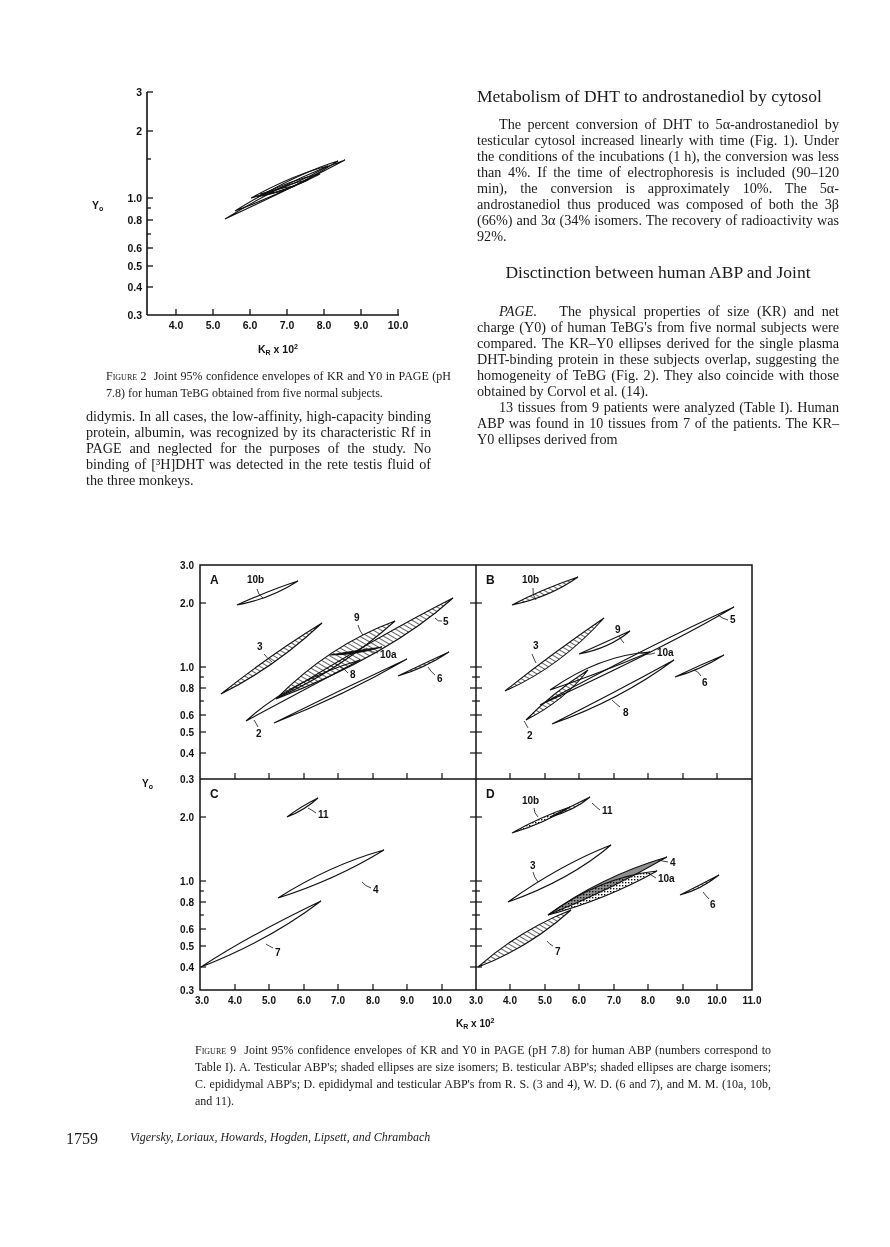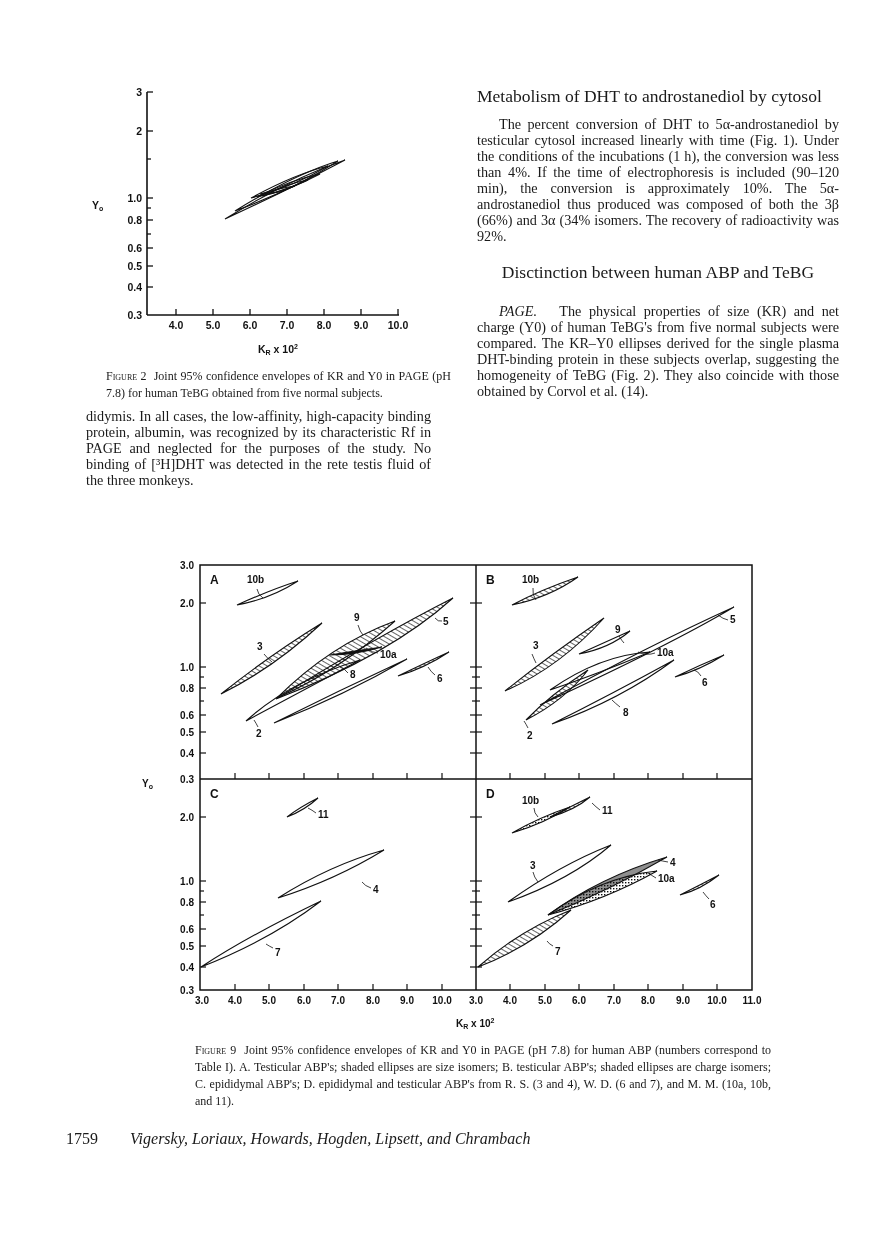--- a/index.html
+++ b/index.html
@@ -81,25 +81,26 @@
     <span>Joint 95% confidence envelopes of KR and Y0 in PAGE (pH 7.8) for human TeBG obtained from five normal subjects.</span>
   </div>
 
   <div class="abs body-text" style="left:86px;top:408px;width:345px;">
     <p>didymis. In all cases, the low-affinity, high-capacity binding protein, albumin, was recognized by its characteristic Rf in PAGE and neglected for the purposes of the study. No binding of [³H]DHT was detected in the rete testis fluid of the three monkeys.</p>
   </div>
 
   <div class="abs" style="left:477px;top:86px;width:362px;">
     <div class="head">Metabolism of DHT to androstanediol by cytosol</div>
     <p class="body-text indent" style="margin-top:9px;">The percent conversion of DHT to 5α-androstanediol by testicular cytosol increased linearly with time (Fig. 1). Under the conditions of the incubations (1 h), the conversion was less than 4%. If the time of electrophoresis is included (90–120 min), the conversion is approximately 10%. The 5α-androstanediol thus produced was composed of both the 3β (66%) and 3α (34% isomers. The recovery of radioactivity was 92%.</p>
-    <div class="head" style="margin-top:18px;text-align:center;">Disctinction between human ABP and TeBG</div>
+    <div class="head" style="margin-top:18px;text-align:center;">Disctinction between human ABP and Joint</div>
     <p class="body-text indent" style="margin-top:20px;">
       <i>PAGE.</i>&nbsp;&nbsp;
       <span>The physical properties of size (KR) and net charge (Y0) of human TeBG's from five normal subjects were compared. The KR–Y0 ellipses derived for the single plasma DHT-binding protein in these subjects overlap, suggesting the homogeneity of TeBG (Fig. 2). They also coincide with those obtained by Corvol et al. (14).</span>
     </p>
+    <p class="body-text indent">13 tissues from 9 patients were analyzed (Table I). Human ABP was found in 10 tissues from 7 of the patients. The KR–Y0 ellipses derived from</p>
   </div>
 
   <svg class="abs" style="left:130px;top:555px" width="650" height="480">
     <defs>
       <pattern id="hatch" width="4" height="4" patternUnits="userSpaceOnUse" patternTransform="rotate(-60)">
         <line x1="0" y1="0" x2="0" y2="4" stroke="#111" stroke-width="1.3"></line>
       </pattern>
       <pattern id="dots" width="3" height="3" patternUnits="userSpaceOnUse">
         <rect width="1.4" height="1.4" fill="#111"></rect>
       </pattern>
@@ -331,14 +332,14 @@
       <path d="M423,391 Q419,389 417,386"></path>
     </g>
   </svg>
 
   <div class="abs cap" style="left:175px;top:1042px;width:576px;">
     <span class="sc">Figure 9</span>&nbsp;
     <span>Joint 95% confidence envelopes of KR and Y0 in PAGE (pH 7.8) for human ABP (numbers correspond to Table I). A. Testicular ABP's; shaded ellipses are size isomers; B. testicular ABP's; shaded ellipses are charge isomers; C. epididymal ABP's; D. epididymal and testicular ABP's from R. S. (3 and 4), W. D. (6 and 7), and M. M. (10a, 10b, and 11).</span>
   </div>
 
   <div class="abs" style="left:66px;top:1130px;font-size:16px;">1759</div>
-  <div class="abs" style="left:130px;top:1130px;font-size:16px;font-style:italic;">Vigersky, Loriaux, Howards, Hogden, Lipsett, and Chrambach</div>
+  <div class="abs" style="left:130px;top:1130px;font-size:12px;font-style:italic;">Vigersky, Loriaux, Howards, Hogden, Lipsett, and Chrambach</div>
 </div>
 
 </body></html>

